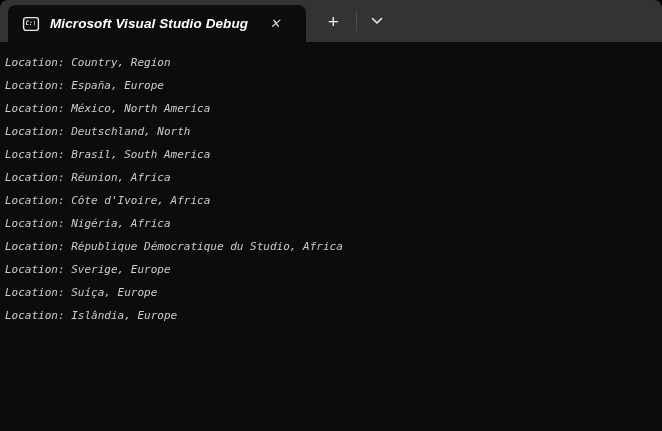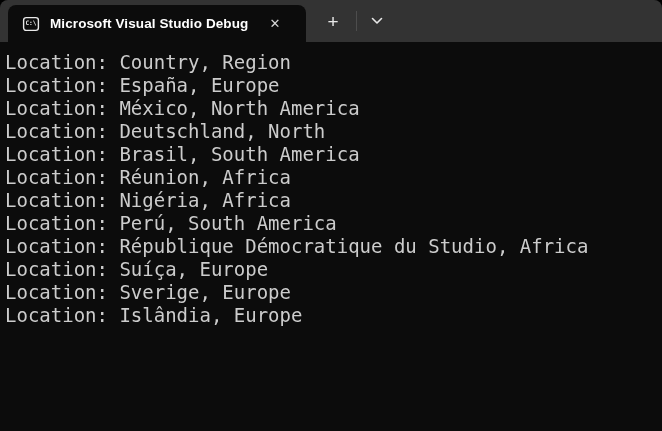--- a/index.html
+++ b/index.html
@@ -10,20 +10,21 @@
   }
   *{box-sizing:border-box;}
   html,body{margin:0;padding:0;background:#000;}
   .window{
     width:662px;height:431px;
     background:var(--terminal-bg);
     border-radius:8px 8px 0 0;
     overflow:hidden;
     position:relative;
     font-family:"Liberation Sans",sans-serif;
+    font-style:italic;
   }
   
   .tab-bar{
     height:42px;
     background:var(--tab-bar-bg);
     display:flex;
     align-items:flex-end;
     position:relative;
   }
   .tab{
@@ -91,21 +92,21 @@
   
   .terminal{
     background:var(--terminal-bg);
     height:389px;
     padding:9px 4px 0 5px;
     overflow:hidden;
     cursor:text;
   }
   .terminal .term-line{
     font-family:"DejaVu Sans Mono","Liberation Mono",monospace;
-    font-size:19px;
+    font-size:11px;
     line-height:23px;
     color:var(--terminal-text);
     white-space:pre;
   }
 </style>
 </head>
 <body>
 
 <div class="window">
 
@@ -132,21 +133,21 @@
 
   </div>
 
   <div class="terminal">
       <div class="term-line">Location: Country, Region</div>
       <div class="term-line">Location: España, Europe</div>
       <div class="term-line">Location: México, North America</div>
       <div class="term-line">Location: Deutschland, North</div>
       <div class="term-line">Location: Brasil, South America</div>
       <div class="term-line">Location: Réunion, Africa</div>
+      <div class="term-line">Location: Côte d'Ivoire, Africa</div>
       <div class="term-line">Location: Nigéria, Africa</div>
-      <div class="term-line">Location: Perú, South America</div>
       <div class="term-line">Location: République Démocratique du Studio, Africa</div>
+      <div class="term-line">Location: Sverige, Europe</div>
       <div class="term-line">Location: Suíça, Europe</div>
-      <div class="term-line">Location: Sverige, Europe</div>
       <div class="term-line">Location: Islândia, Europe</div>
     </div>
 
 </div>
 
 </body></html>

